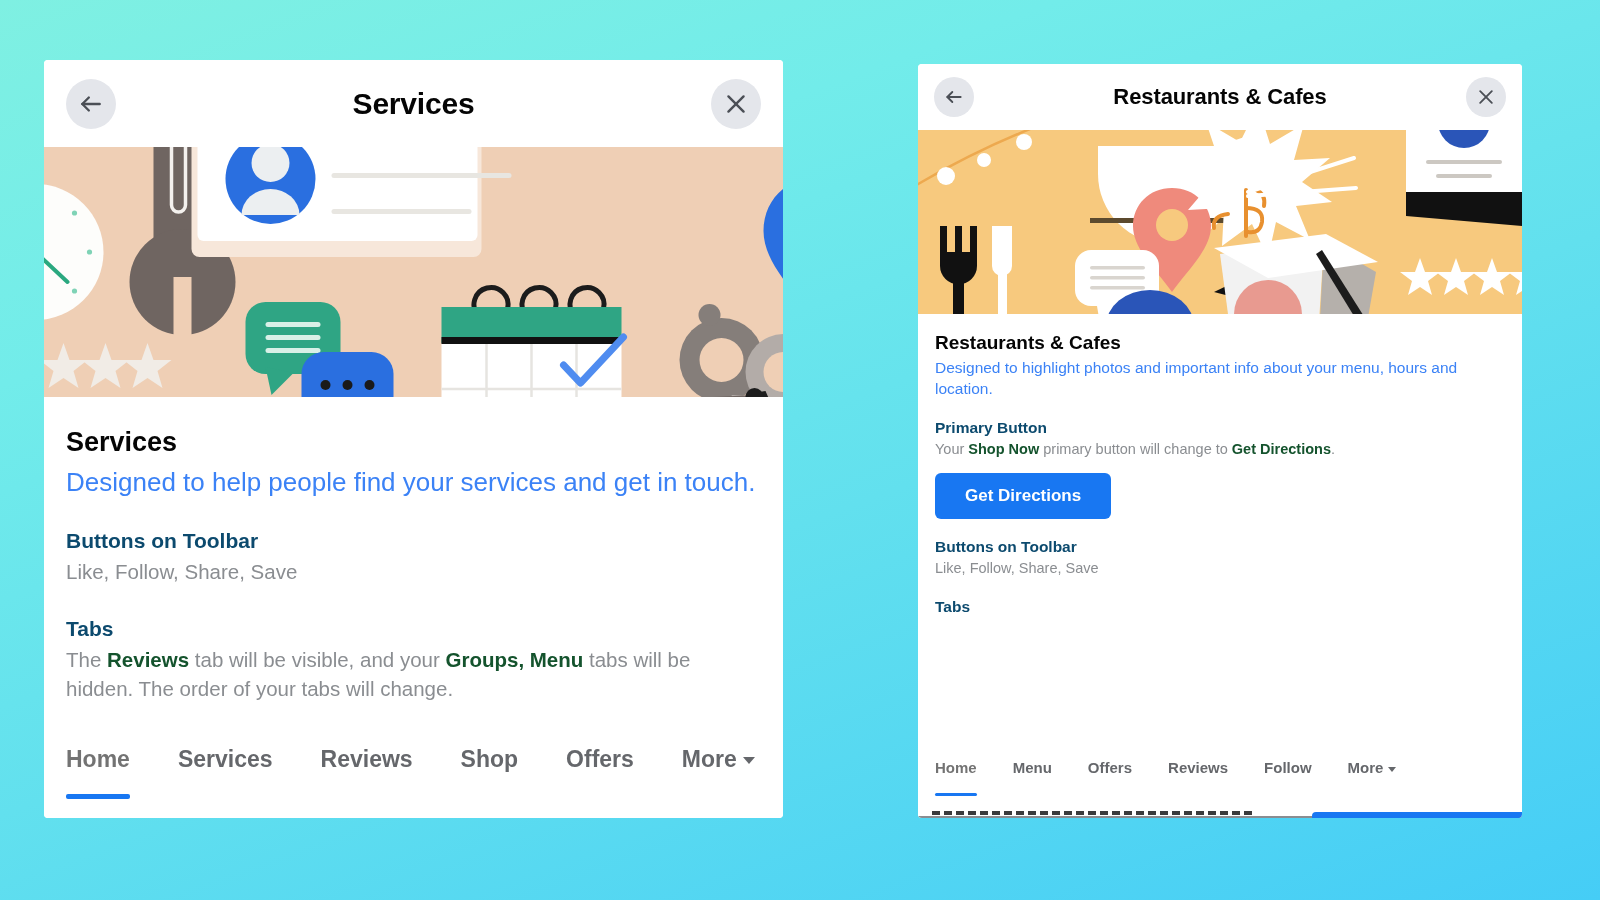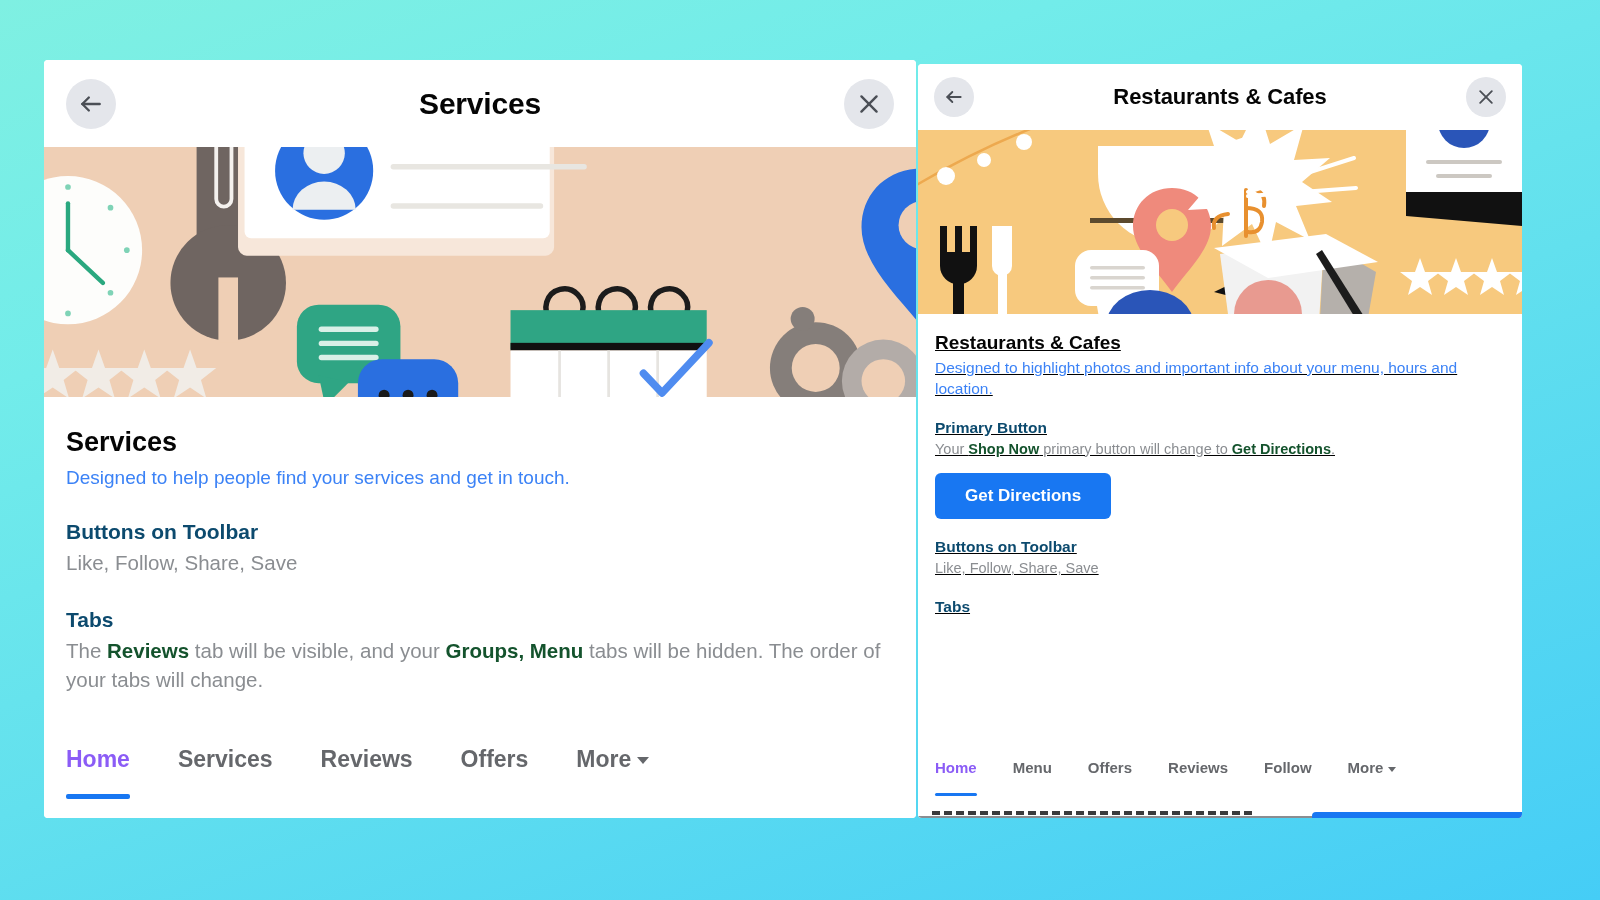--- a/index.html
+++ b/index.html
@@ -14,28 +14,27 @@
   }
 
   
   .card {
     position: absolute;
     background: #ffffff;
     overflow: hidden;
   }
   #card-services {
     left: 44px; top: 60px;
-    width: 872px; height: 758px;
+    width: 739px; height: 758px;
     border-radius: 4px;
   }
   #card-restaurants {
     left: 918px; top: 64px;
     width: 604px; height: 754px;
     border-radius: 4px;
-    text-decoration: underline;
   }
 
   
   .hdr {
     position: relative;
     background: #fff;
     display: flex;
     align-items: center;
   }
   #card-services .hdr { height: 87px; padding: 0 22px; }
@@ -80,21 +79,21 @@
   .sec-title {
     font-weight: bold;
     color: #050505;
   }
   #card-services .sec-title { font-size: 27px; }
   #card-restaurants .sec-title { font-size: 19px; }
 
   .sec-sub {
     color: #3b82f6;
   }
-  #card-services .sec-sub { font-size: 19px; line-height: 1.28; margin-top: 8px; }
+  #card-services .sec-sub { font-size: 26px; line-height: 1.28; margin-top: 8px; }
   #card-restaurants .sec-sub { font-size: 15.5px; line-height: 1.38; margin-top: 3px; }
 
   .sub-head {
     font-weight: bold;
     color: #0c4a6e;
   }
   #card-services .sub-head { font-size: 21px; margin-top: 30px; }
   #card-restaurants .sub-head { font-size: 15.5px; margin-top: 19px; }
 
   .sub-text { color: #8a8d91; }
@@ -136,21 +135,21 @@
     font-weight: bold;
     cursor: pointer;
     white-space: nowrap;
     text-align: center;
   }
   #card-services .tab { font-size: 23px; padding: 6px 24px 26px 24px; }
   #card-restaurants .tab { font-size: 15px; padding: 5px 18px 20px 18px; }
   #card-services .tab:first-child,
   #card-restaurants .tab:first-child { padding-left: 0; }
 
-  .tab.active { color: #8b5cf6; }
+  .tab.active { color: #737373; }
   .tab.active::after {
     content: "";
     position: absolute;
     left: 0; right: 0;
     background: #1877f2;
     border-radius: 2px;
   }
   #card-services .tab.active::after { bottom: 0; height: 5px; right: 24px; }
   #card-restaurants .tab.active::after { bottom: 0; height: 3px; right: 18px; }
 
@@ -325,20 +324,21 @@
     <div class="sub-text">Like, Follow, Share, Save</div>
 
     <div class="sub-head">Tabs</div>
     <div class="sub-text"><span>The </span><b>Reviews</b><span> tab will be visible, and your </span><b>Groups, Menu</b><span> tabs will be hidden. The order of your tabs will change.</span></div>
   </div>
 
   <div class="tabbar">
       <div class="tab active"><span>Home</span></div>
       <div class="tab"><span>Services</span></div>
       <div class="tab"><span>Reviews</span></div>
+      <div class="tab"><span>Shop</span></div>
       <div class="tab"><span>Offers</span></div>
       <div class="tab"><span>More</span><span class="caret"></span></div>
     </div>
 </div>
 
 <div class="card" id="card-restaurants">
 
   <div class="hdr">
     <div class="circ-btn">
       <span>

